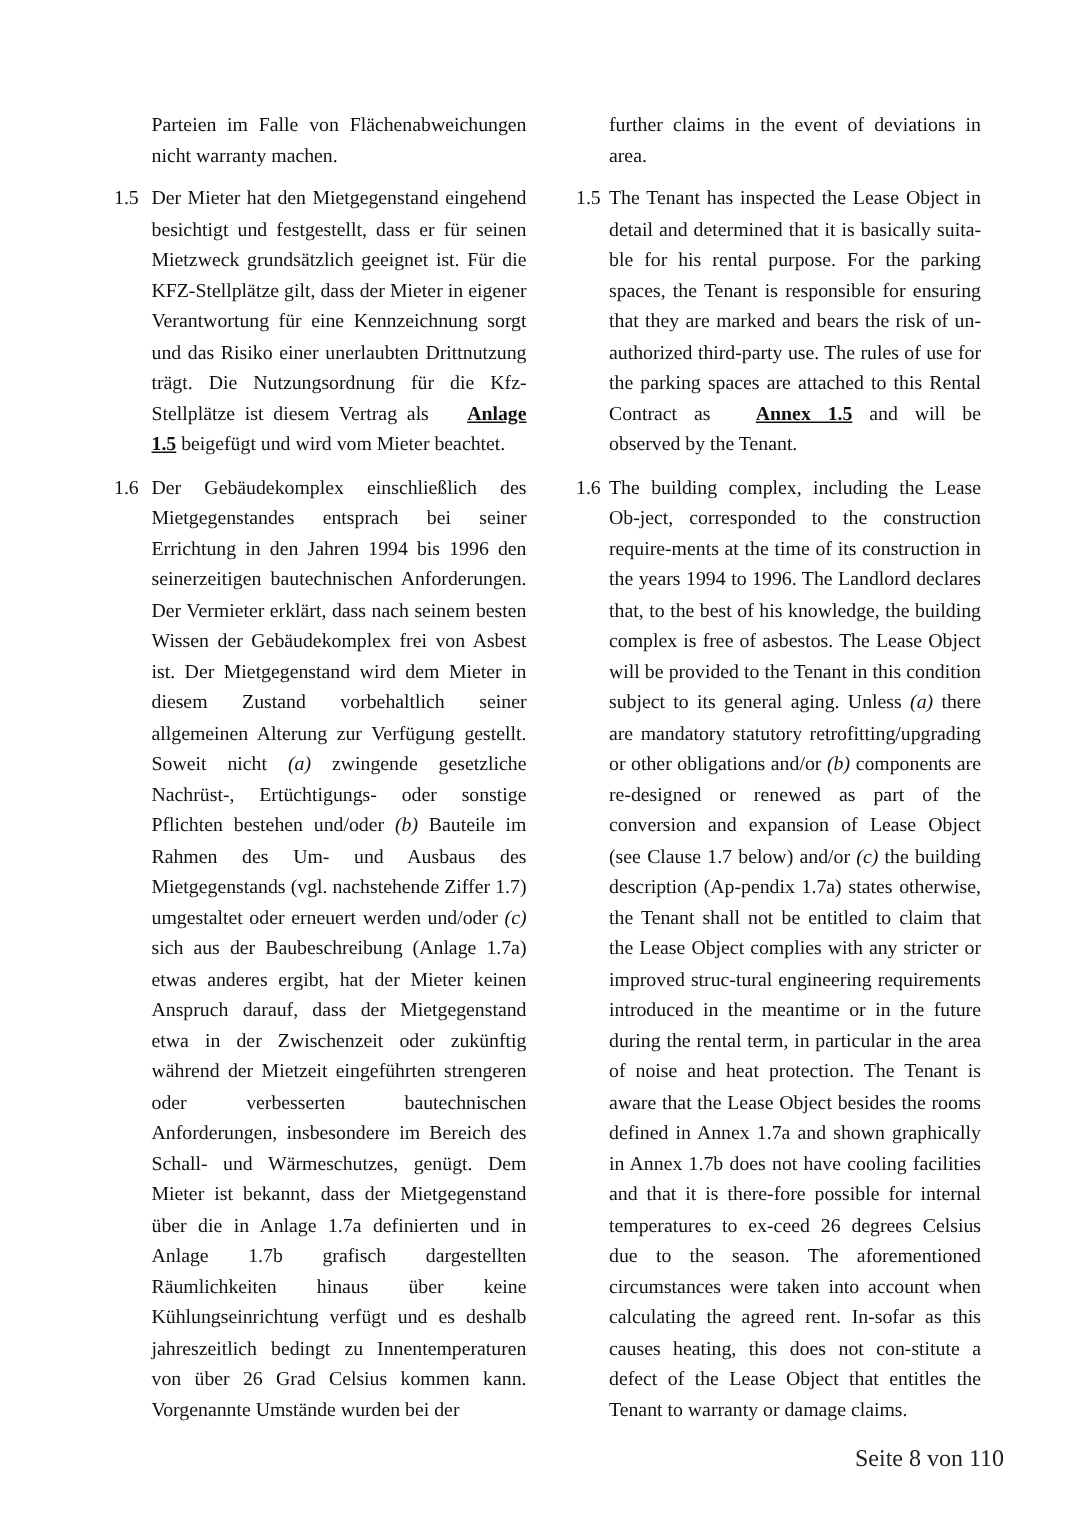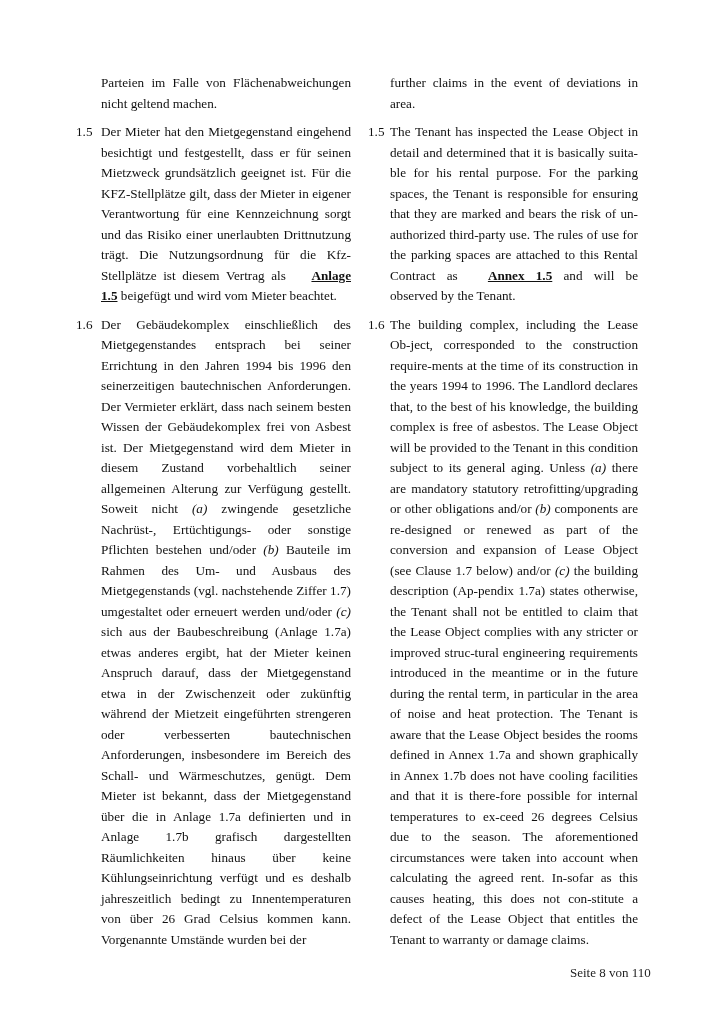--- a/index.html
+++ b/index.html
@@ -21,21 +21,21 @@
       position: absolute;
       left: 0; top: 0;
       width: 720px;
       height: 1018px;
     }
     .col {
       position: absolute;
       top: 73px;
     }
     .col-de { left: 64px; width: 287px; }
-    .col-en { left: 356px; width: 282px; }
+    .col-en { left: 372px; width: 282px; }
 
     .para {
       position: relative;
       margin-bottom: 8px;
     }
     .para .num {
       position: absolute;
       left: 0;
       top: 0;
       margin-left: 12px;
@@ -53,35 +53,35 @@
     .text p { margin: 0; }
     .u-bold {
       font-weight: bold;
       text-decoration: underline;
       margin-left: 19px;
     }
     .footer {
       position: absolute;
       left: 570px;
       top: 966px;
-      font-size: 13px;
+      font-size: 16px;
       line-height: 14px;
       color: #222222;
     }
   </style>
 </head>
 <body>
 
 <div class="page">
 
   <div class="col col-de">
 
     <div class="para">
       <div class="text">
-        <p>Parteien im Falle von Flächenabweichungen nicht geltend machen.</p>
+        <p>Parteien im Falle von Flächenabweichungen nicht warranty machen.</p>
       </div>
     </div>
 
     <div class="para">
       <span class="num">1.5</span>
       <div class="text">
         <p><span>Der Mieter hat den Mietgegenstand eingehend besichtigt und festgestellt, dass er für seinen Mietzweck grundsätzlich geeignet ist. Für die KFZ-Stellplätze gilt, dass der Mieter in eigener Verantwortung für eine Kennzeichnung sorgt und das Risiko einer unerlaubten Drittnutzung trägt. Die Nutzungsordnung für die Kfz-Stellplätze ist diesem Vertrag als </span><span class="u-bold">Anlage 1.5</span><span> beigefügt und wird vom Mieter beachtet.</span></p>
       </div>
     </div>
 

